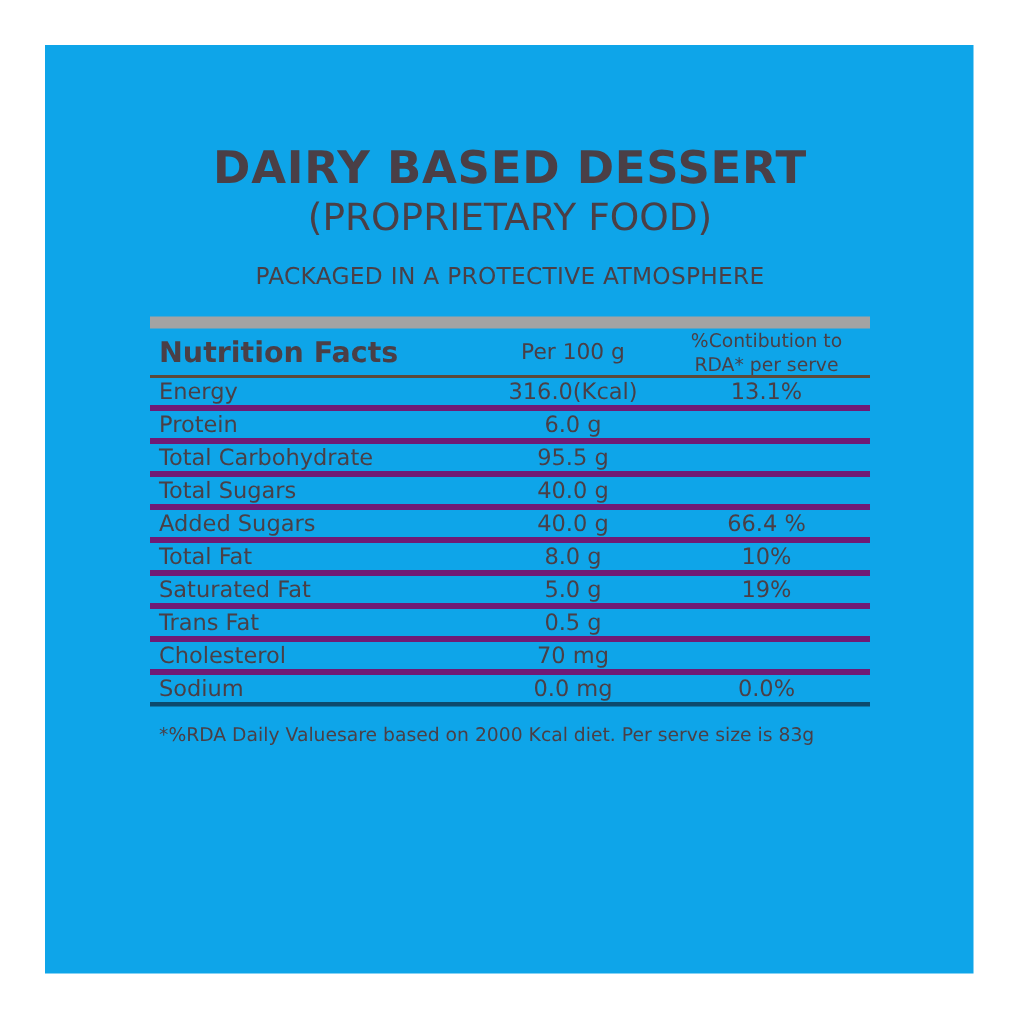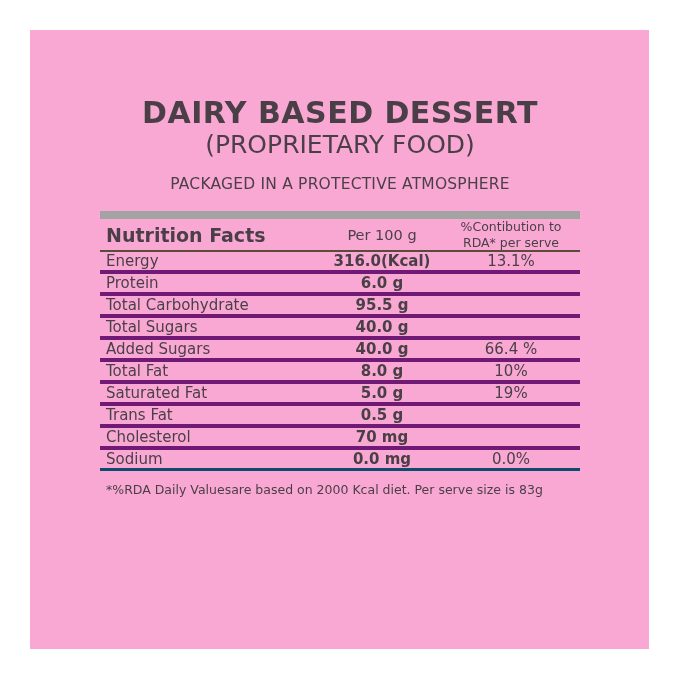--- a/index.html
+++ b/index.html
@@ -12,21 +12,21 @@
     background: #ffffff;
     font-family: "DejaVu Sans", sans-serif;
     overflow: hidden;
   }
   .label-panel {
     position: absolute;
     left: 30px;
     top: 30px;
     width: 619px;
     height: 619px;
-    background: #f9a8d4;
+    background: #0ea5e9;
     box-sizing: border-box;
   }
   .inner {
     position: absolute;
     left: 70px;
     top: 65px;
     width: 480px;
   }
   .title {
     text-align: center;
@@ -89,21 +89,20 @@
     padding-top: 7px;
     padding-bottom: 7px;
     font-size: 15px;
   }
   .data-row td.name {
     text-align: left;
     padding-left: 6px !important;
   }
   .data-row td.val {
     text-align: center;
-    font-weight: bold;
   }
   .data-row td.rda {
     text-align: center;
   }
   .data-row:last-child td {
     border-bottom: 3px solid #0c4a6e;
   }
   .footnote {
     margin-top: 11px;
     font-size: 12.5px;

